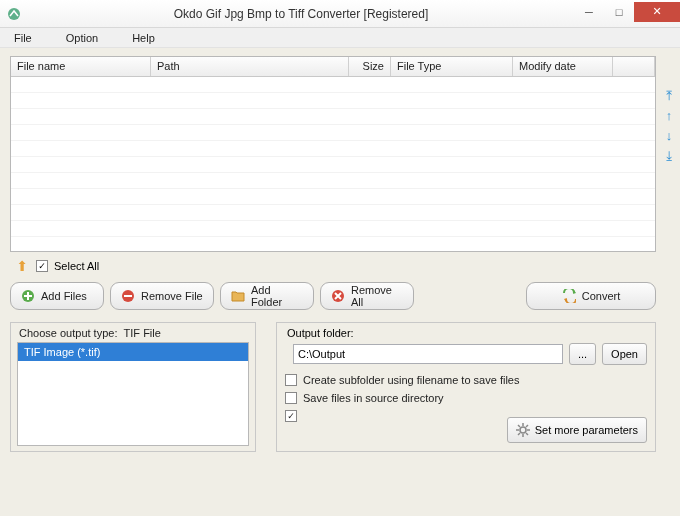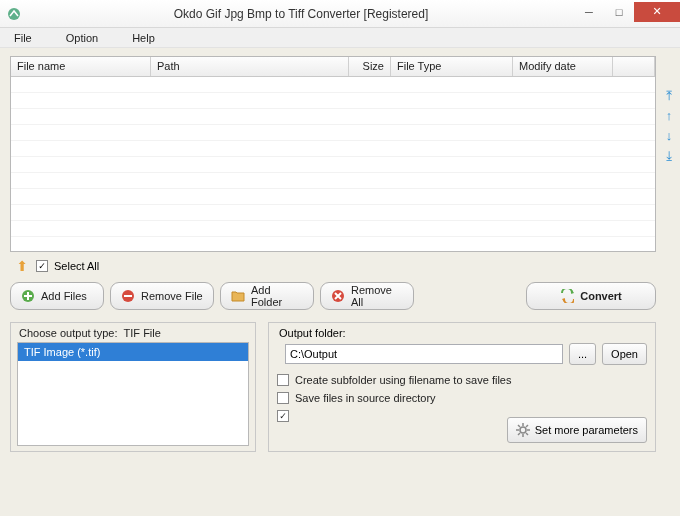--- a/index.html
+++ b/index.html
@@ -18,22 +18,22 @@
 .th{border-right:1px solid #d0d0d0;padding:3px 6px;font-size:11px;color:#222;text-align:left}
 .th.size{text-align:right}
 .tbody{display:flex;flex-direction:column}
 .tr{display:flex;height:16px;border-bottom:1px solid #f2f2f2}
 .selectrow{display:flex;align-items:center;gap:6px;padding:6px 4px}
 .uparrow{width:16px;height:16px;display:flex;align-items:center;justify-content:center;color:#e8a23a;font-size:14px}
 .btnrow{display:flex;gap:6px;padding:2px 0 8px 0;align-items:center}
 .btn{background:linear-gradient(#fdfdfd,#e8e8e8);border:1px solid #b0b0b0;border-radius:9px;height:28px;display:flex;align-items:center;gap:6px;padding:0 10px;font-size:11px;color:#222;cursor:pointer}
 .btn.wide{width:94px}
 .btn .bi{width:14px;height:14px;display:flex;align-items:center;justify-content:center}
-.convert{margin-left:auto;width:130px;font-weight:bold;justify-content:center}
-.bottom{display:flex;gap:12px;align-items:flex-start;padding-top:4px}
+.convert{margin-left:auto;width:130px;font-weight:normal;justify-content:center}
+.bottom{display:flex;gap:20px;align-items:flex-start;padding-top:4px}
 .groupL{border:1px solid #c8c8c8;background:#f0eee6;width:246px;height:130px;padding:4px 6px}
 .groupL .lbl{font-size:11px;color:#222;padding:0 0 3px 2px}
 .listbox{background:#fff;border:1px solid #b8b8b8;height:104px}
 .listitem{background:#2f7fd6;color:#fff;padding:3px 6px;font-size:11px}
 .groupR{border:1px solid #c8c8c8;background:#f0eee6;flex:1;height:130px;padding:4px 8px;position:relative}
 .outrow{display:flex;gap:6px;align-items:center;margin:2px 0 6px 8px}
 .txt{flex:1;height:20px;border:1px solid #abadb3;background:#fff;padding:2px 4px;font-size:11px}
 .sbtn{height:22px;border:1px solid #b0b0b0;background:linear-gradient(#fdfdfd,#e8e8e8);border-radius:3px;padding:0 8px;font-size:11px;cursor:pointer}
 .chkrow{display:flex;align-items:center;gap:6px;padding:3px 0;font-size:11px;color:#222}
 .chk{width:12px;height:12px;border:1px solid #888;background:#fff;display:flex;align-items:center;justify-content:center;font-size:9px}

